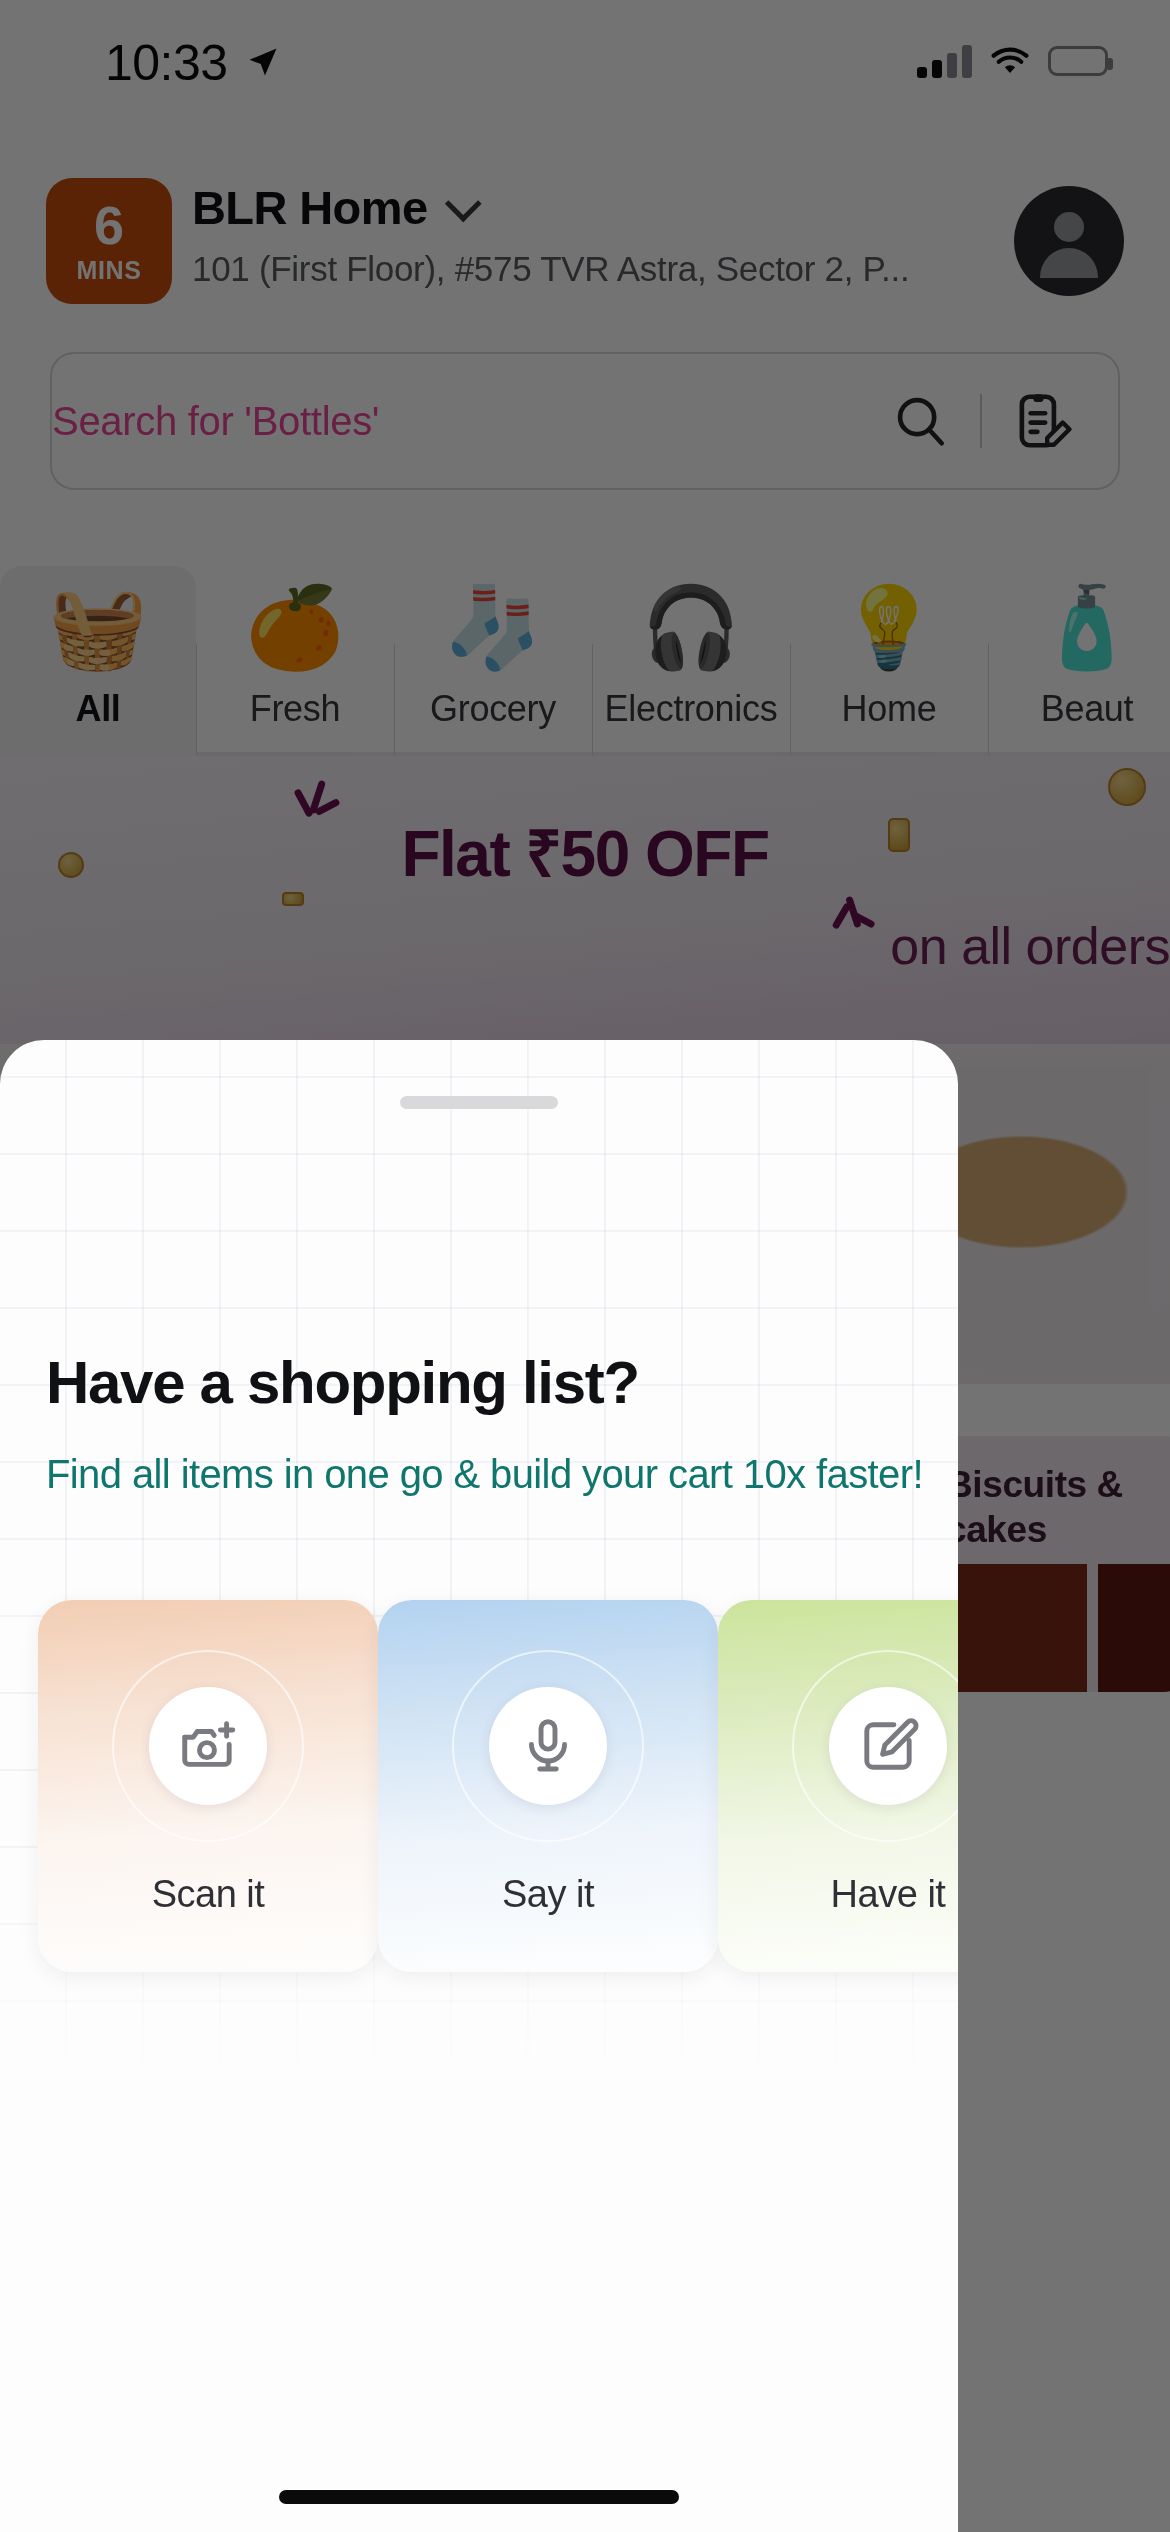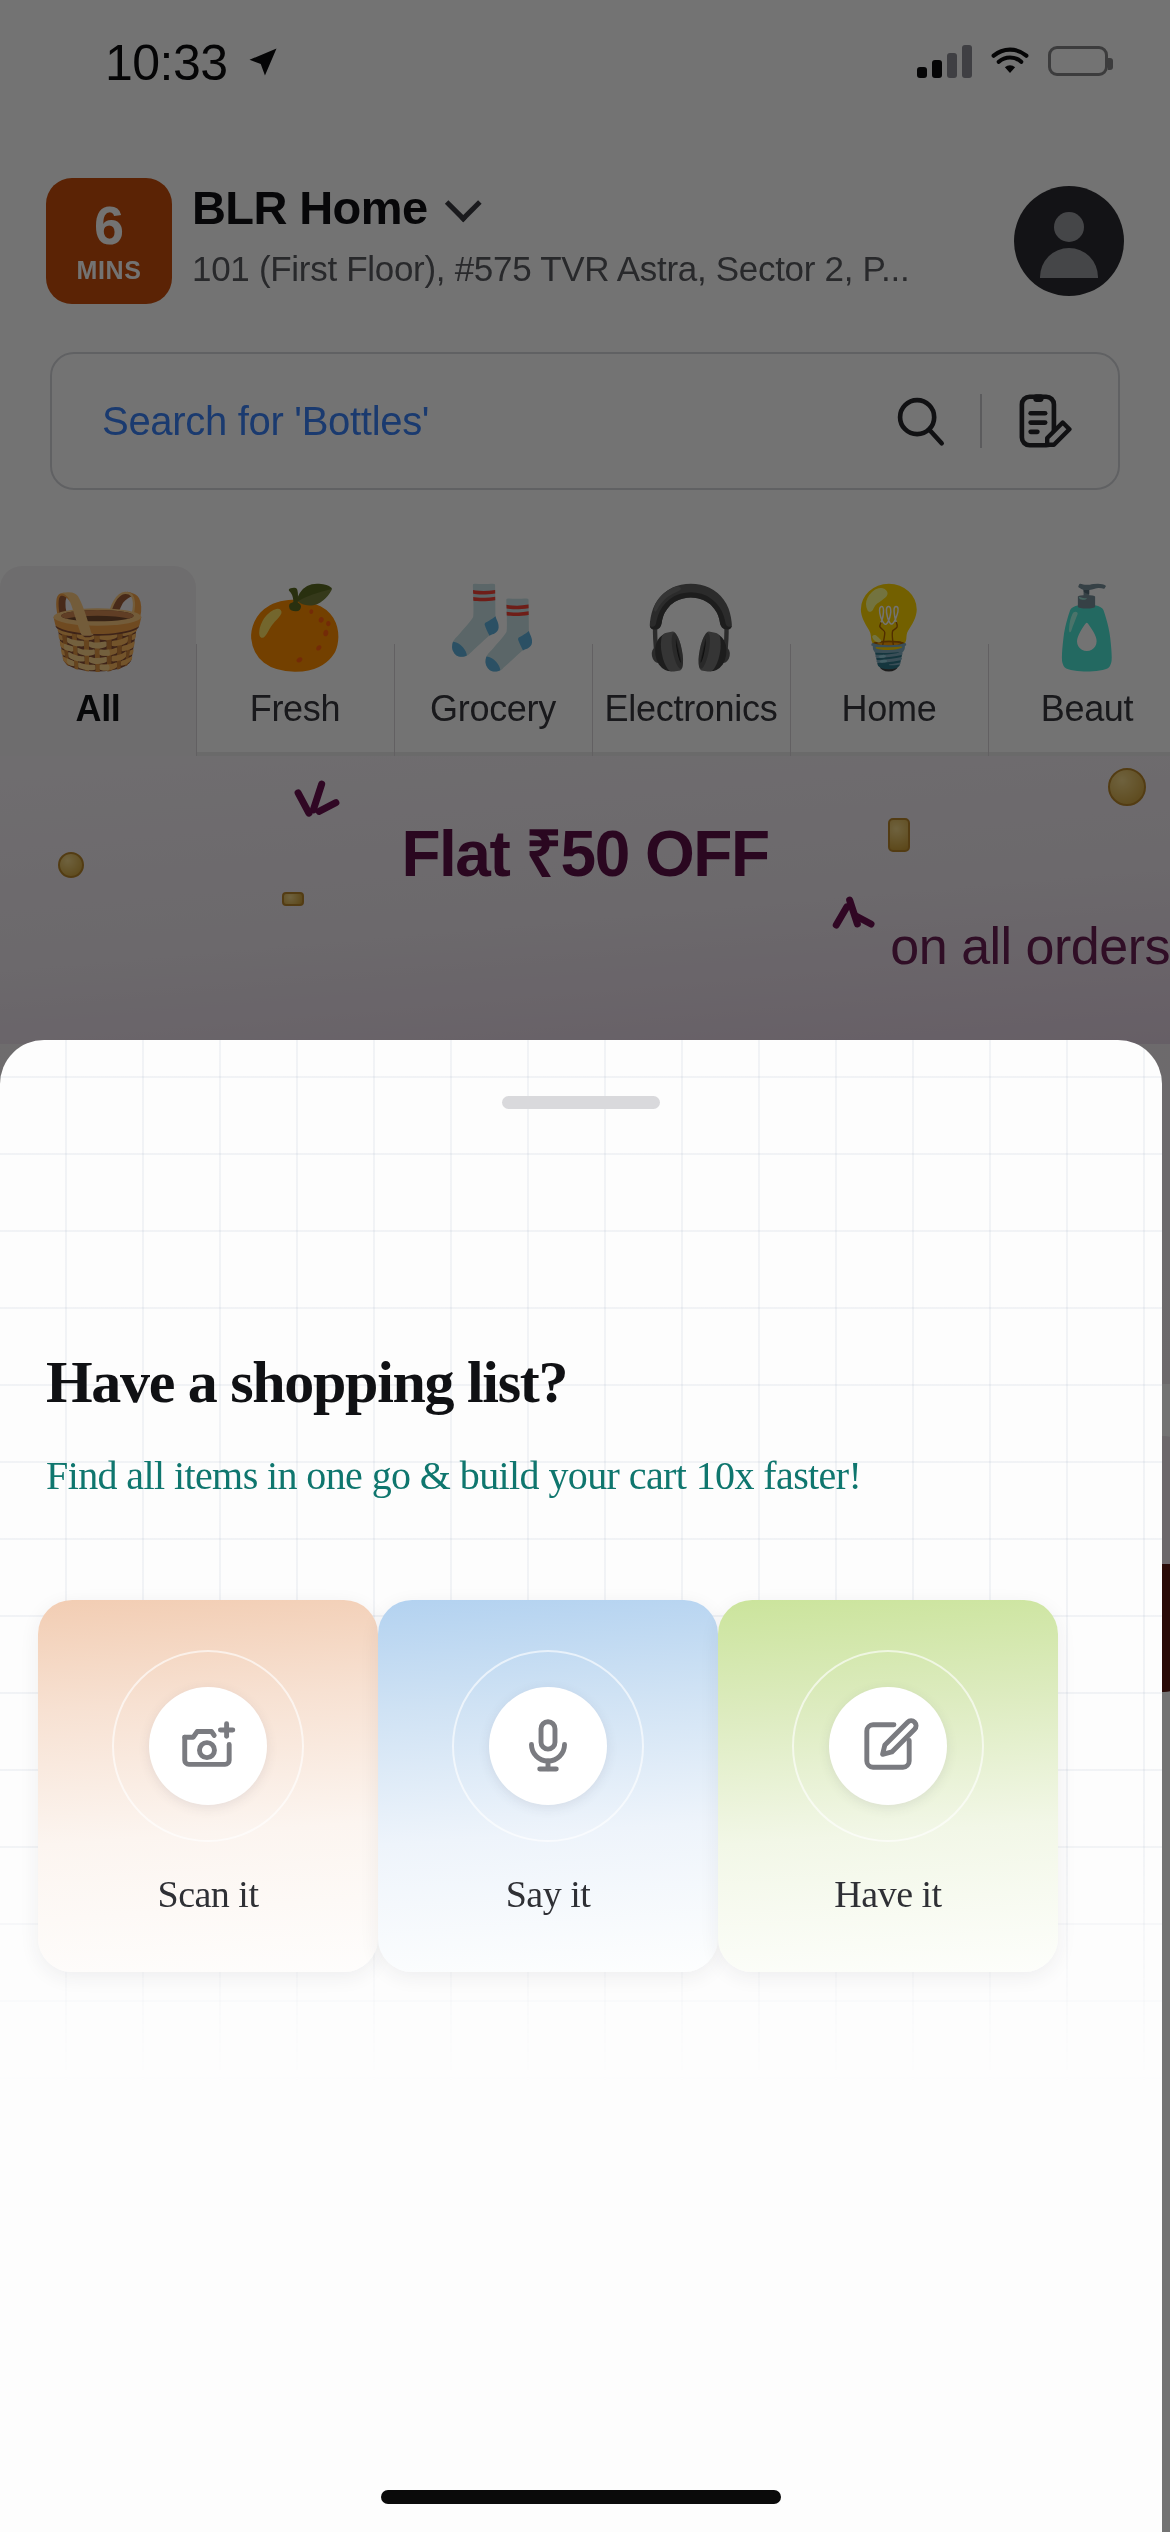--- a/index.html
+++ b/index.html
@@ -84,21 +84,21 @@
   .avatar .body { width:58px;height:30px;border-radius:30px 30px 0 0;background:#9a9ba1;
                   position:absolute; top:62px; }
 
   
   .searchbar {
     position:absolute; left:50px; top:352px; width:1070px; height:138px;
     border:2px solid #d6d7dc; border-radius:24px; background:#fff;
     display:flex; align-items:center;
   }
   .search-ph {
-    flex:1; padding-left:50px; font-size:40px; color:#3b82f6; letter-spacing:-.3px;
+    flex:1; font-size:40px; color:#ec4899; letter-spacing:-.3px;
   }
   .search-icons { display:flex; align-items:center; gap:28px; padding-right:46px; }
   .sep { width:2px; height:54px; background:#c9cace; }
 
   
   .tabs {
     position:absolute; top:566px; left:0; width:1170px; height:190px;
     display:flex; align-items:flex-end;
   }
   .tab {
@@ -215,25 +215,24 @@
   .cat-prod { position:absolute; left:0; bottom:0; width:100%; height:128px; }
 
   
   #dim-overlay {
     position:absolute; inset:0;
     background:rgba(0,0,0,.55);
   }
 
   
   #sheet {
-    position:absolute; left:0; bottom:0; width:1162px; height:1492px;
+    position:absolute; left:0; bottom:0; width:958px; height:1492px;
     background:#fdfdfd;
     border-radius:44px 44px 0 0;
     overflow:hidden;
-    font-family:Liberation Serif, serif;
   }
   .sheet-grid {
     position:absolute; inset:0;
     background-image:
       linear-gradient(to right, rgba(150,165,190,.115) 2px, transparent 2px),
       linear-gradient(to bottom, rgba(150,165,190,.115) 2px, transparent 2px);
     background-size:77px 77px;
     background-position:-12px 36px;
     -webkit-mask-image:linear-gradient(to bottom,#000 0%,#000 52%,transparent 70%);
             mask-image:linear-gradient(to bottom,#000 0%,#000 52%,transparent 70%);

